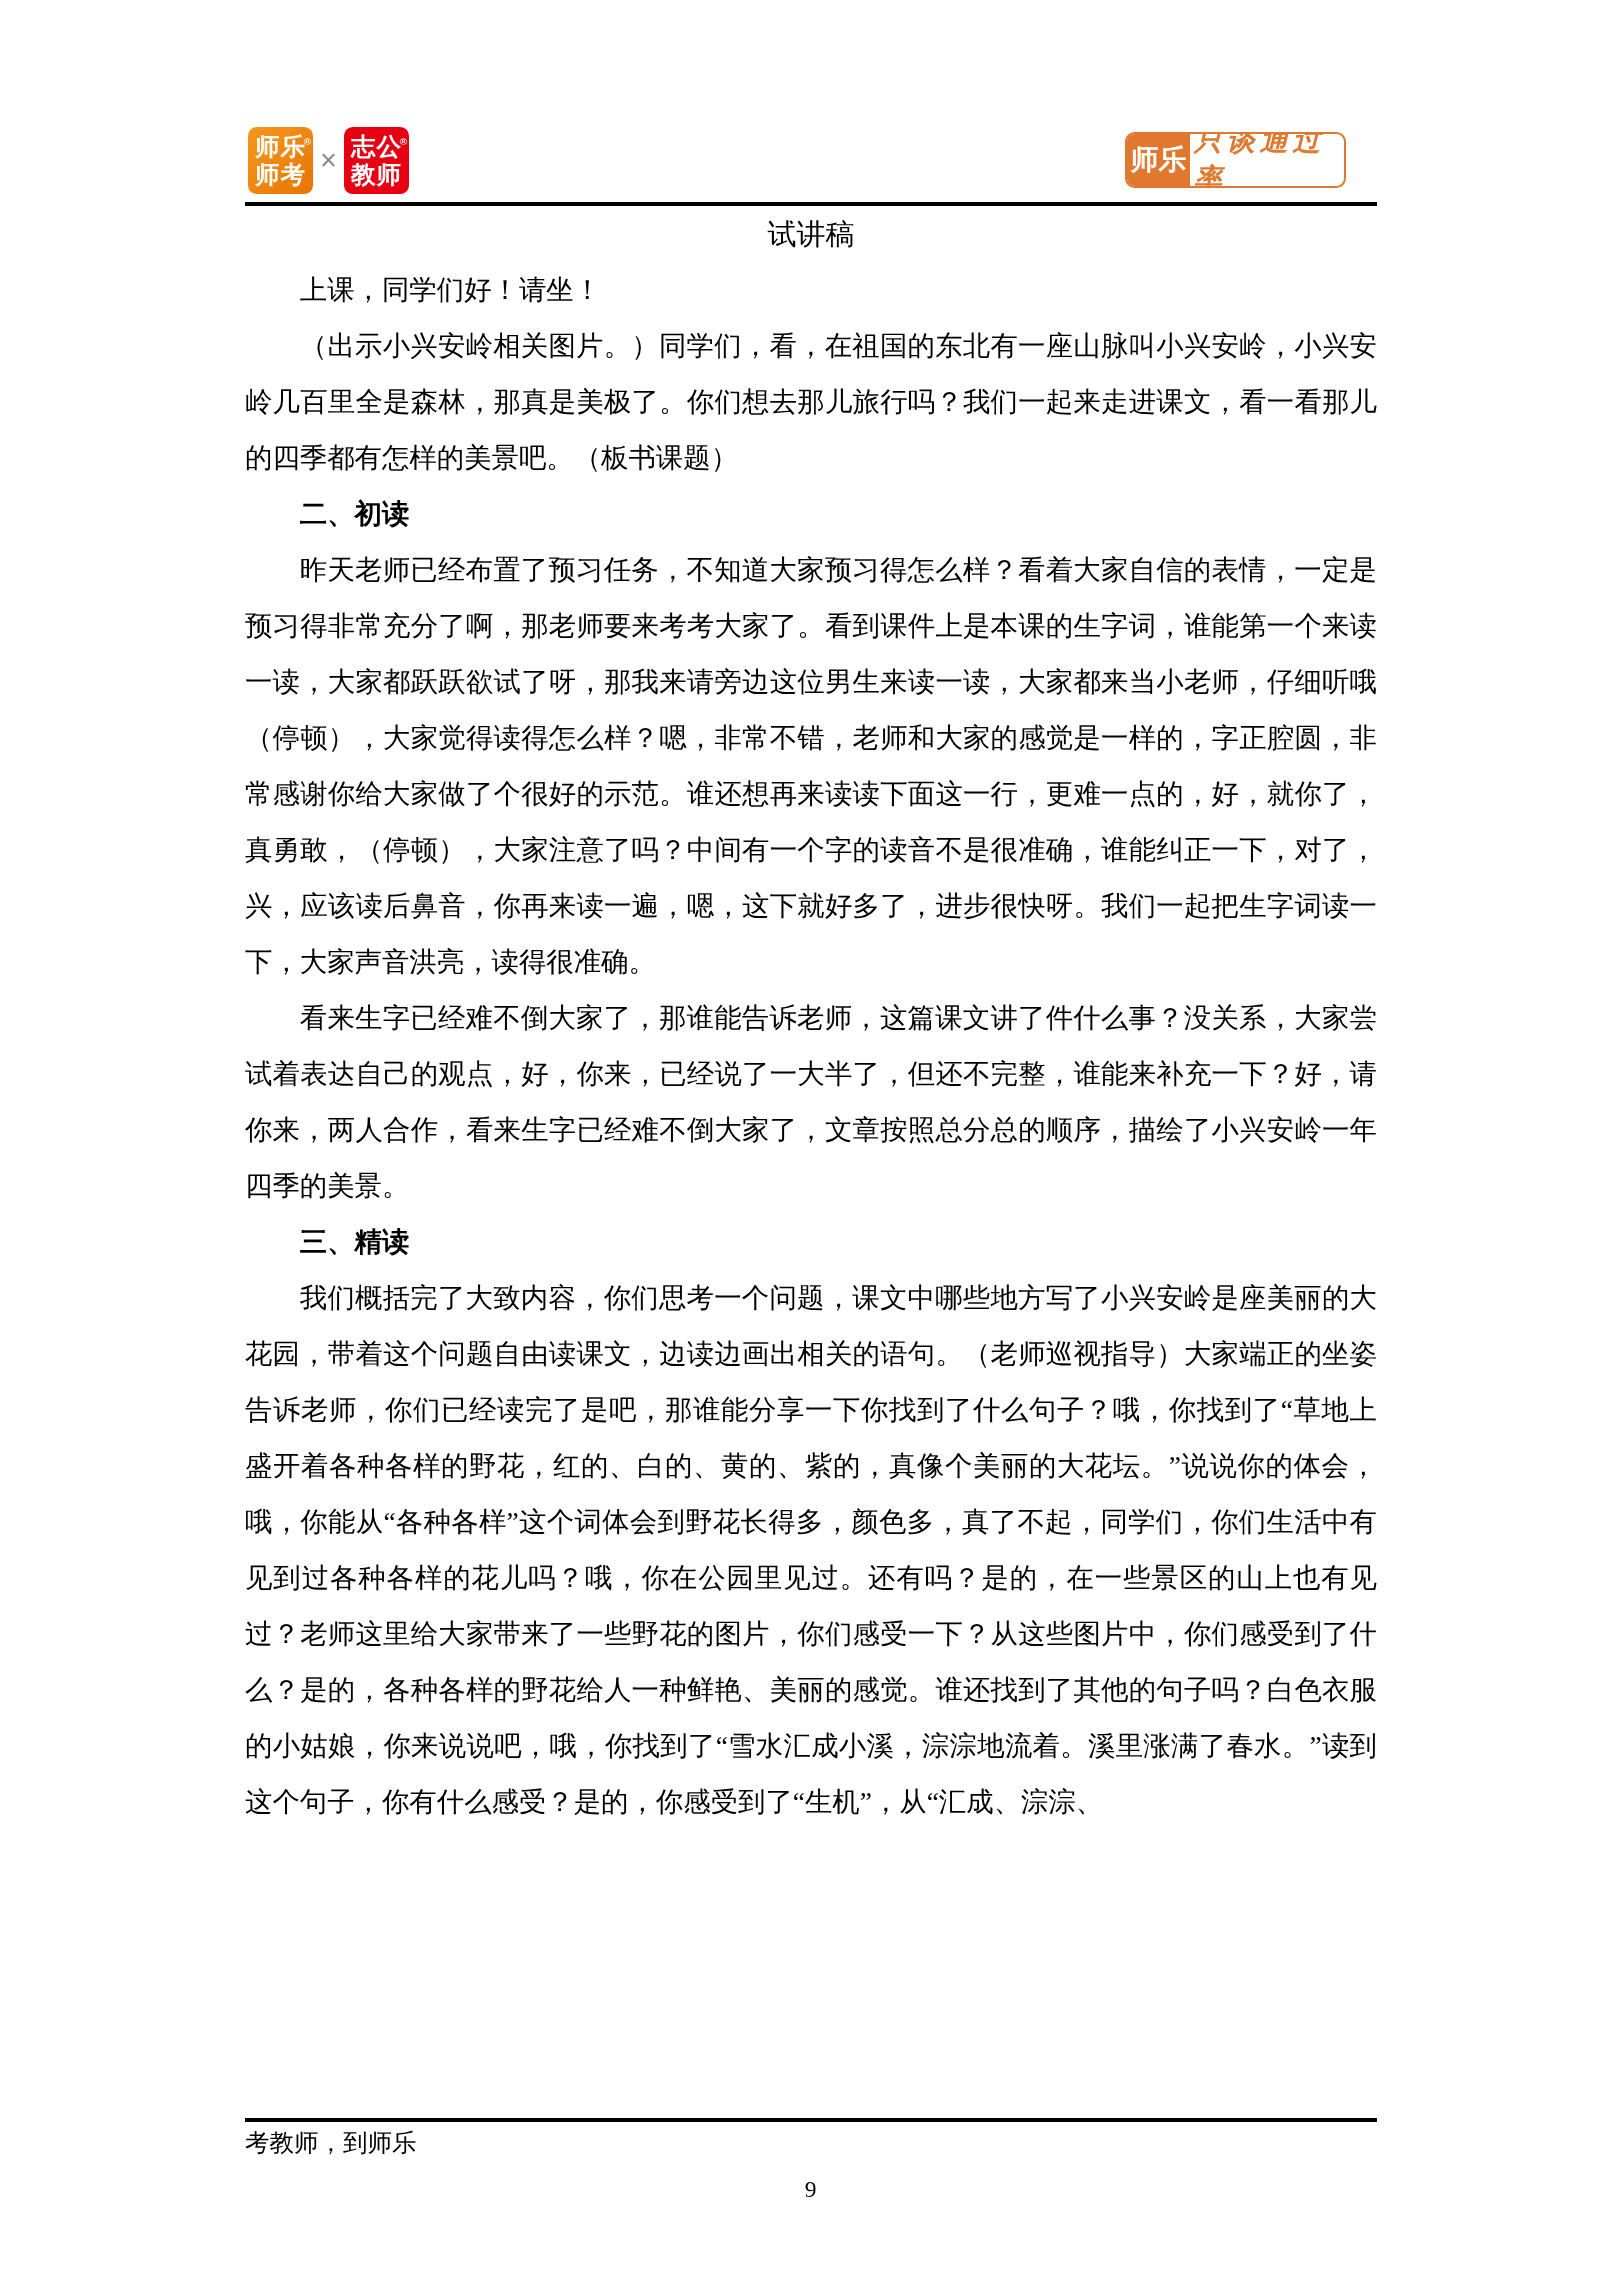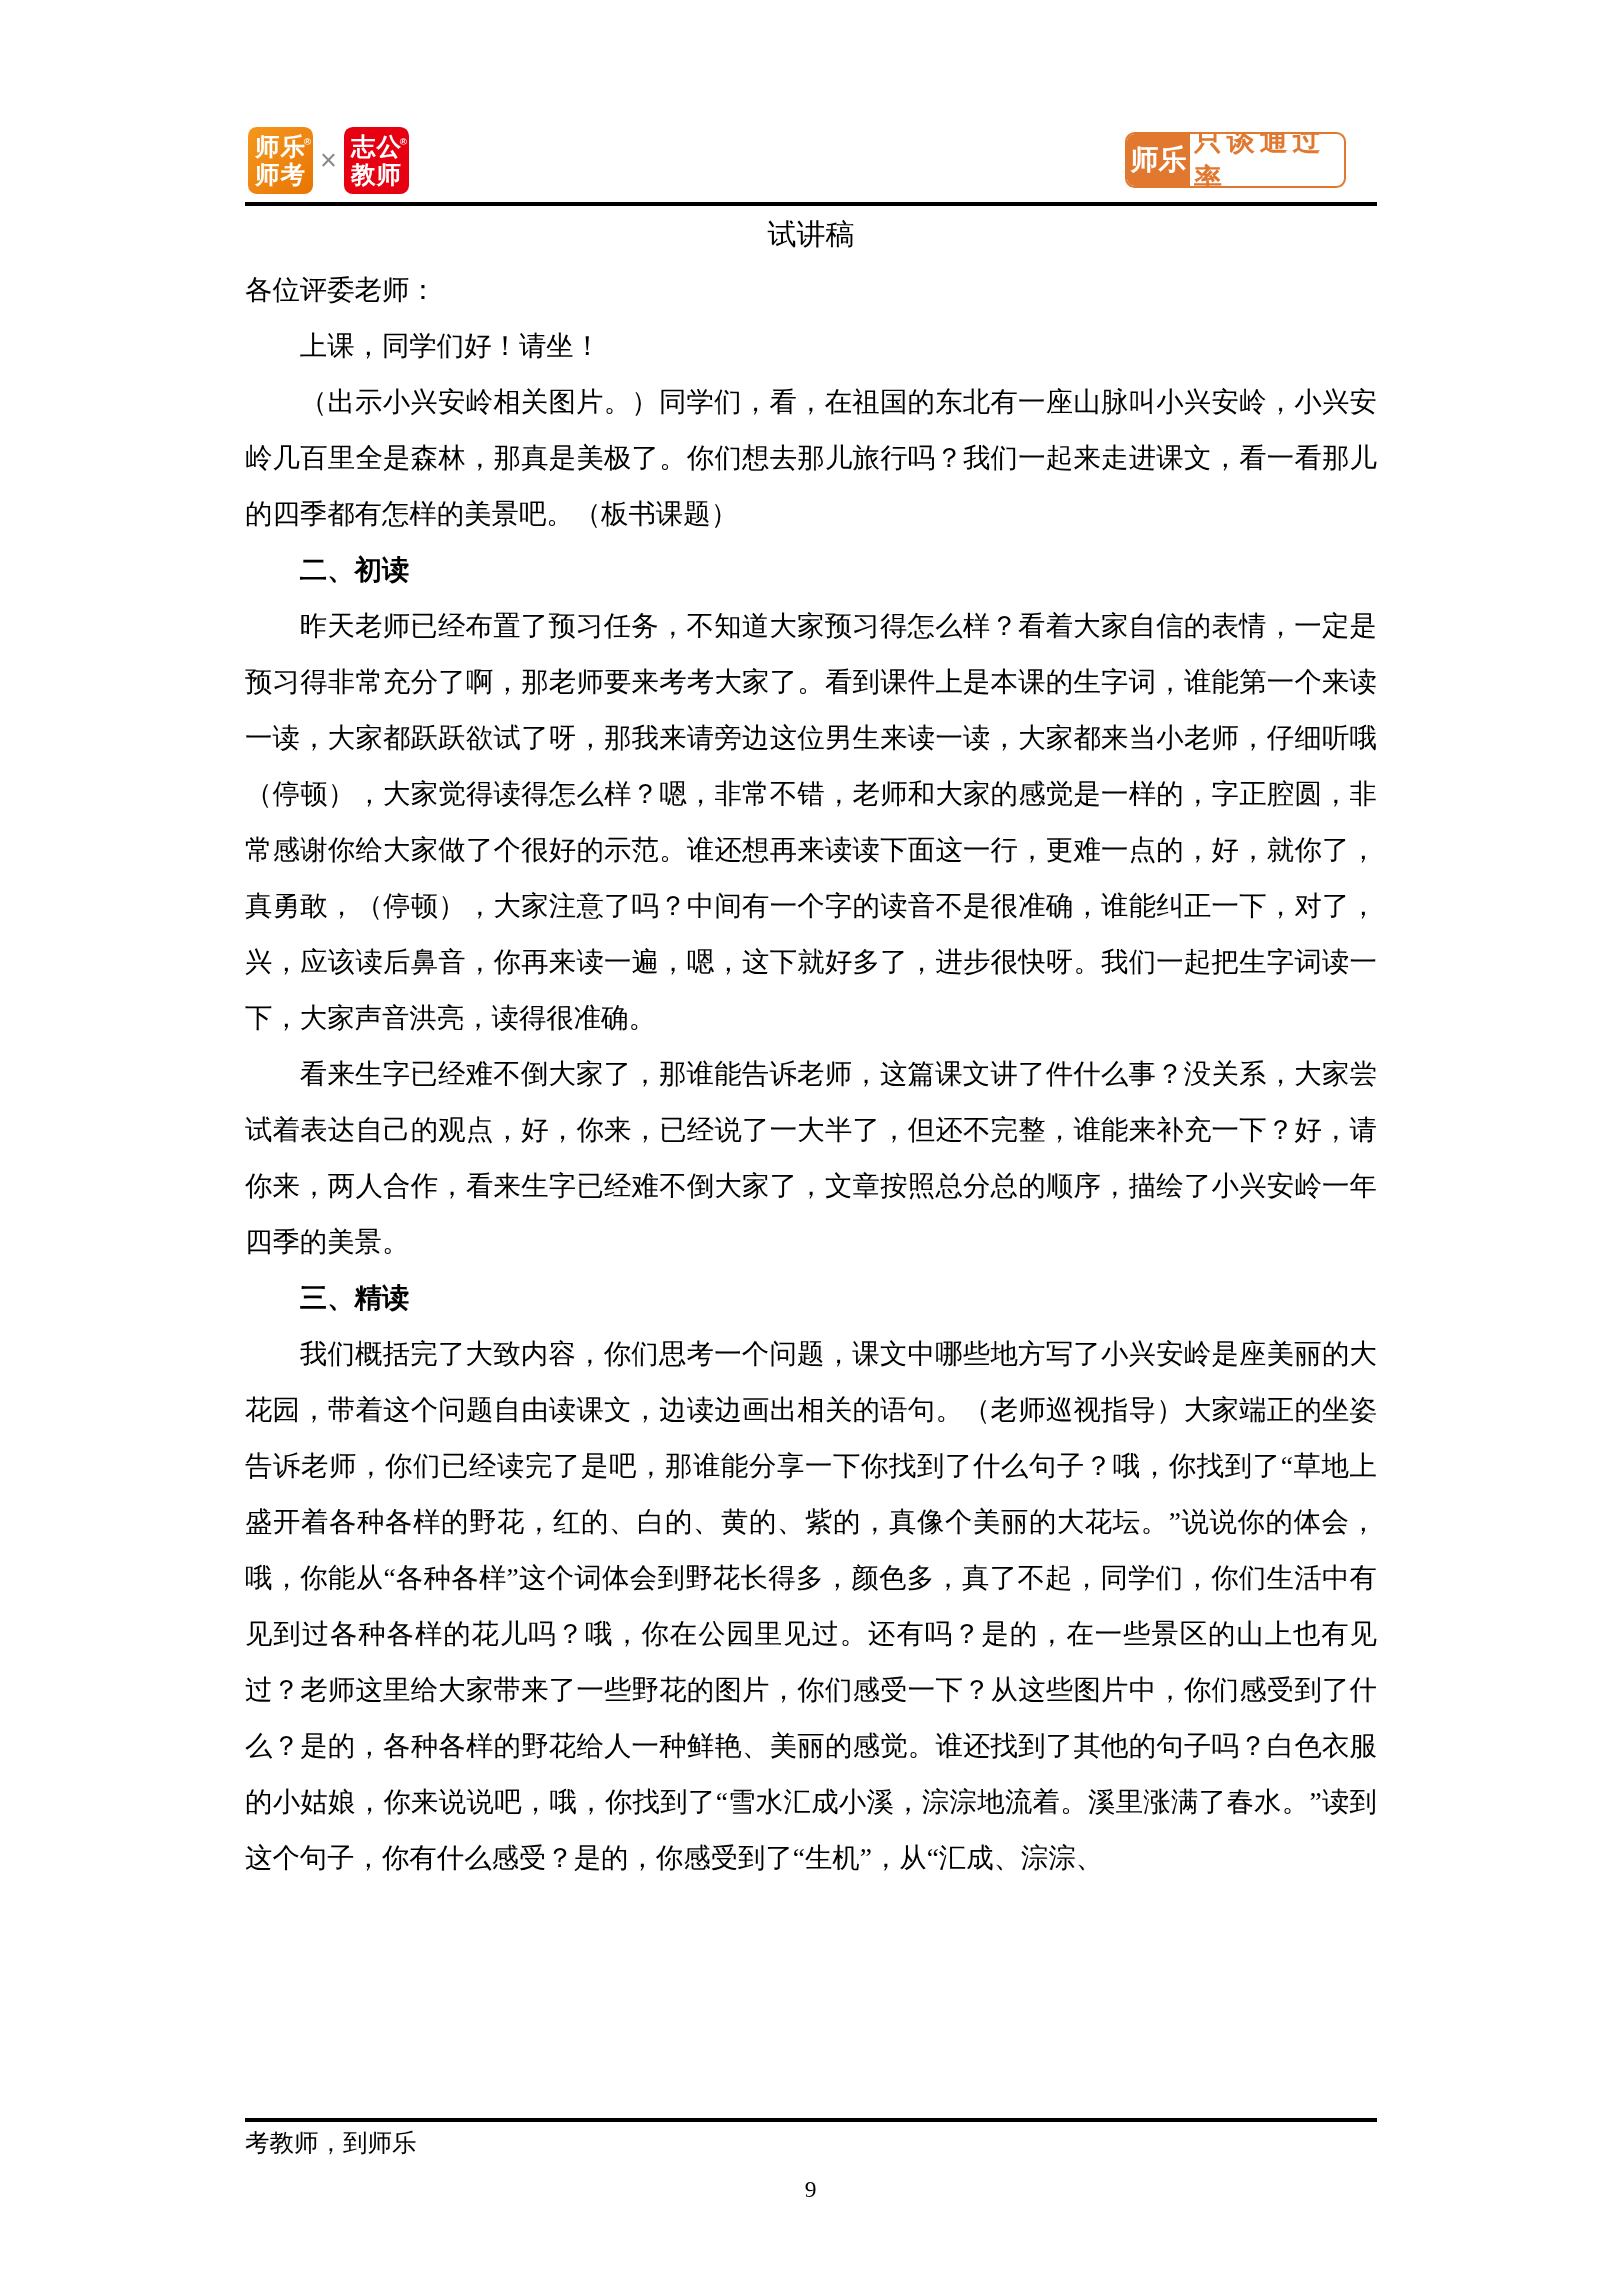--- a/index.html
+++ b/index.html
@@ -56,21 +56,21 @@
     background:#E1782F;
     color:#fff;
     display:flex;align-items:center;justify-content:center;
     font-family:"Liberation Sans","DejaVu Sans",sans-serif;
     font-weight:bold;font-size:28px;
   }
   .badge-right{
     flex:1;
     display:flex;align-items:center;justify-content:center;
     color:#E1782F;
-    font-weight:bold;
+    font-weight:bold;font-style:italic;
     font-size:28px;letter-spacing:4.9px;
     padding-left:3.9px;
   }
 
   .rule{
     position:absolute;left:245px;width:1132px;height:3.9px;
     background:#000;
   }
   .rule-header{top:202px;}
   .rule-footer{top:2118px;}
@@ -127,21 +127,20 @@
   <div class="header-badge">
     <div class="badge-left">师乐</div>
     <div class="badge-right">只谈通过率</div>
   </div>
 
   <div class="rule rule-header"></div>
 
   <div class="content">
     <div class="doc-title">试讲稿</div>
     <div id="paragraphs">
-        <p class="p-plain">各位评委老师：</p>
         <p class="p-body">上课，同学们好！请坐！</p>
         <p class="p-body">（出示小兴安岭相关图片。）同学们，看，在祖国的东北有一座山脉叫小兴安岭，小兴安岭几百里全是森林，那真是美极了。你们想去那儿旅行吗？我们一起来走进课文，看一看那儿的四季都有怎样的美景吧。（板书课题）</p>
         <p class="p-heading">二、初读</p>
         <p class="p-body">昨天老师已经布置了预习任务，不知道大家预习得怎么样？看着大家自信的表情，一定是预习得非常充分了啊，那老师要来考考大家了。看到课件上是本课的生字词，谁能第一个来读一读，大家都跃跃欲试了呀，那我来请旁边这位男生来读一读，大家都来当小老师，仔细听哦（停顿），大家觉得读得怎么样？嗯，非常不错，老师和大家的感觉是一样的，字正腔圆，非常感谢你给大家做了个很好的示范。谁还想再来读读下面这一行，更难一点的，好，就你了，真勇敢，（停顿），大家注意了吗？中间有一个字的读音不是很准确，谁能纠正一下，对了，兴，应该读后鼻音，你再来读一遍，嗯，这下就好多了，进步很快呀。我们一起把生字词读一下，大家声音洪亮，读得很准确。</p>
         <p class="p-body">看来生字已经难不倒大家了，那谁能告诉老师，这篇课文讲了件什么事？没关系，大家尝试着表达自己的观点，好，你来，已经说了一大半了，但还不完整，谁能来补充一下？好，请你来，两人合作，看来生字已经难不倒大家了，文章按照总分总的顺序，描绘了小兴安岭一年四季的美景。</p>
         <p class="p-heading">三、精读</p>
         <p class="p-body">我们概括完了大致内容，你们思考一个问题，课文中哪些地方写了小兴安岭是座美丽的大花园，带着这个问题自由读课文，边读边画出相关的语句。（老师巡视指导）大家端正的坐姿告诉老师，你们已经读完了是吧，那谁能分享一下你找到了什么句子？哦，你找到了“草地上盛开着各种各样的野花，红的、白的、黄的、紫的，真像个美丽的大花坛。”说说你的体会，哦，你能从“各种各样”这个词体会到野花长得多，颜色多，真了不起，同学们，你们生活中有见到过各种各样的花儿吗？哦，你在公园里见过。还有吗？是的，在一些景区的山上也有见过？老师这里给大家带来了一些野花的图片，你们感受一下？从这些图片中，你们感受到了什么？是的，各种各样的野花给人一种鲜艳、美丽的感觉。谁还找到了其他的句子吗？白色衣服的小姑娘，你来说说吧，哦，你找到了“雪水汇成小溪，淙淙地流着。溪里涨满了春水。”读到这个句子，你有什么感受？是的，你感受到了“生机”，从“汇成、淙淙、</p>
       </div>
   </div>
 

